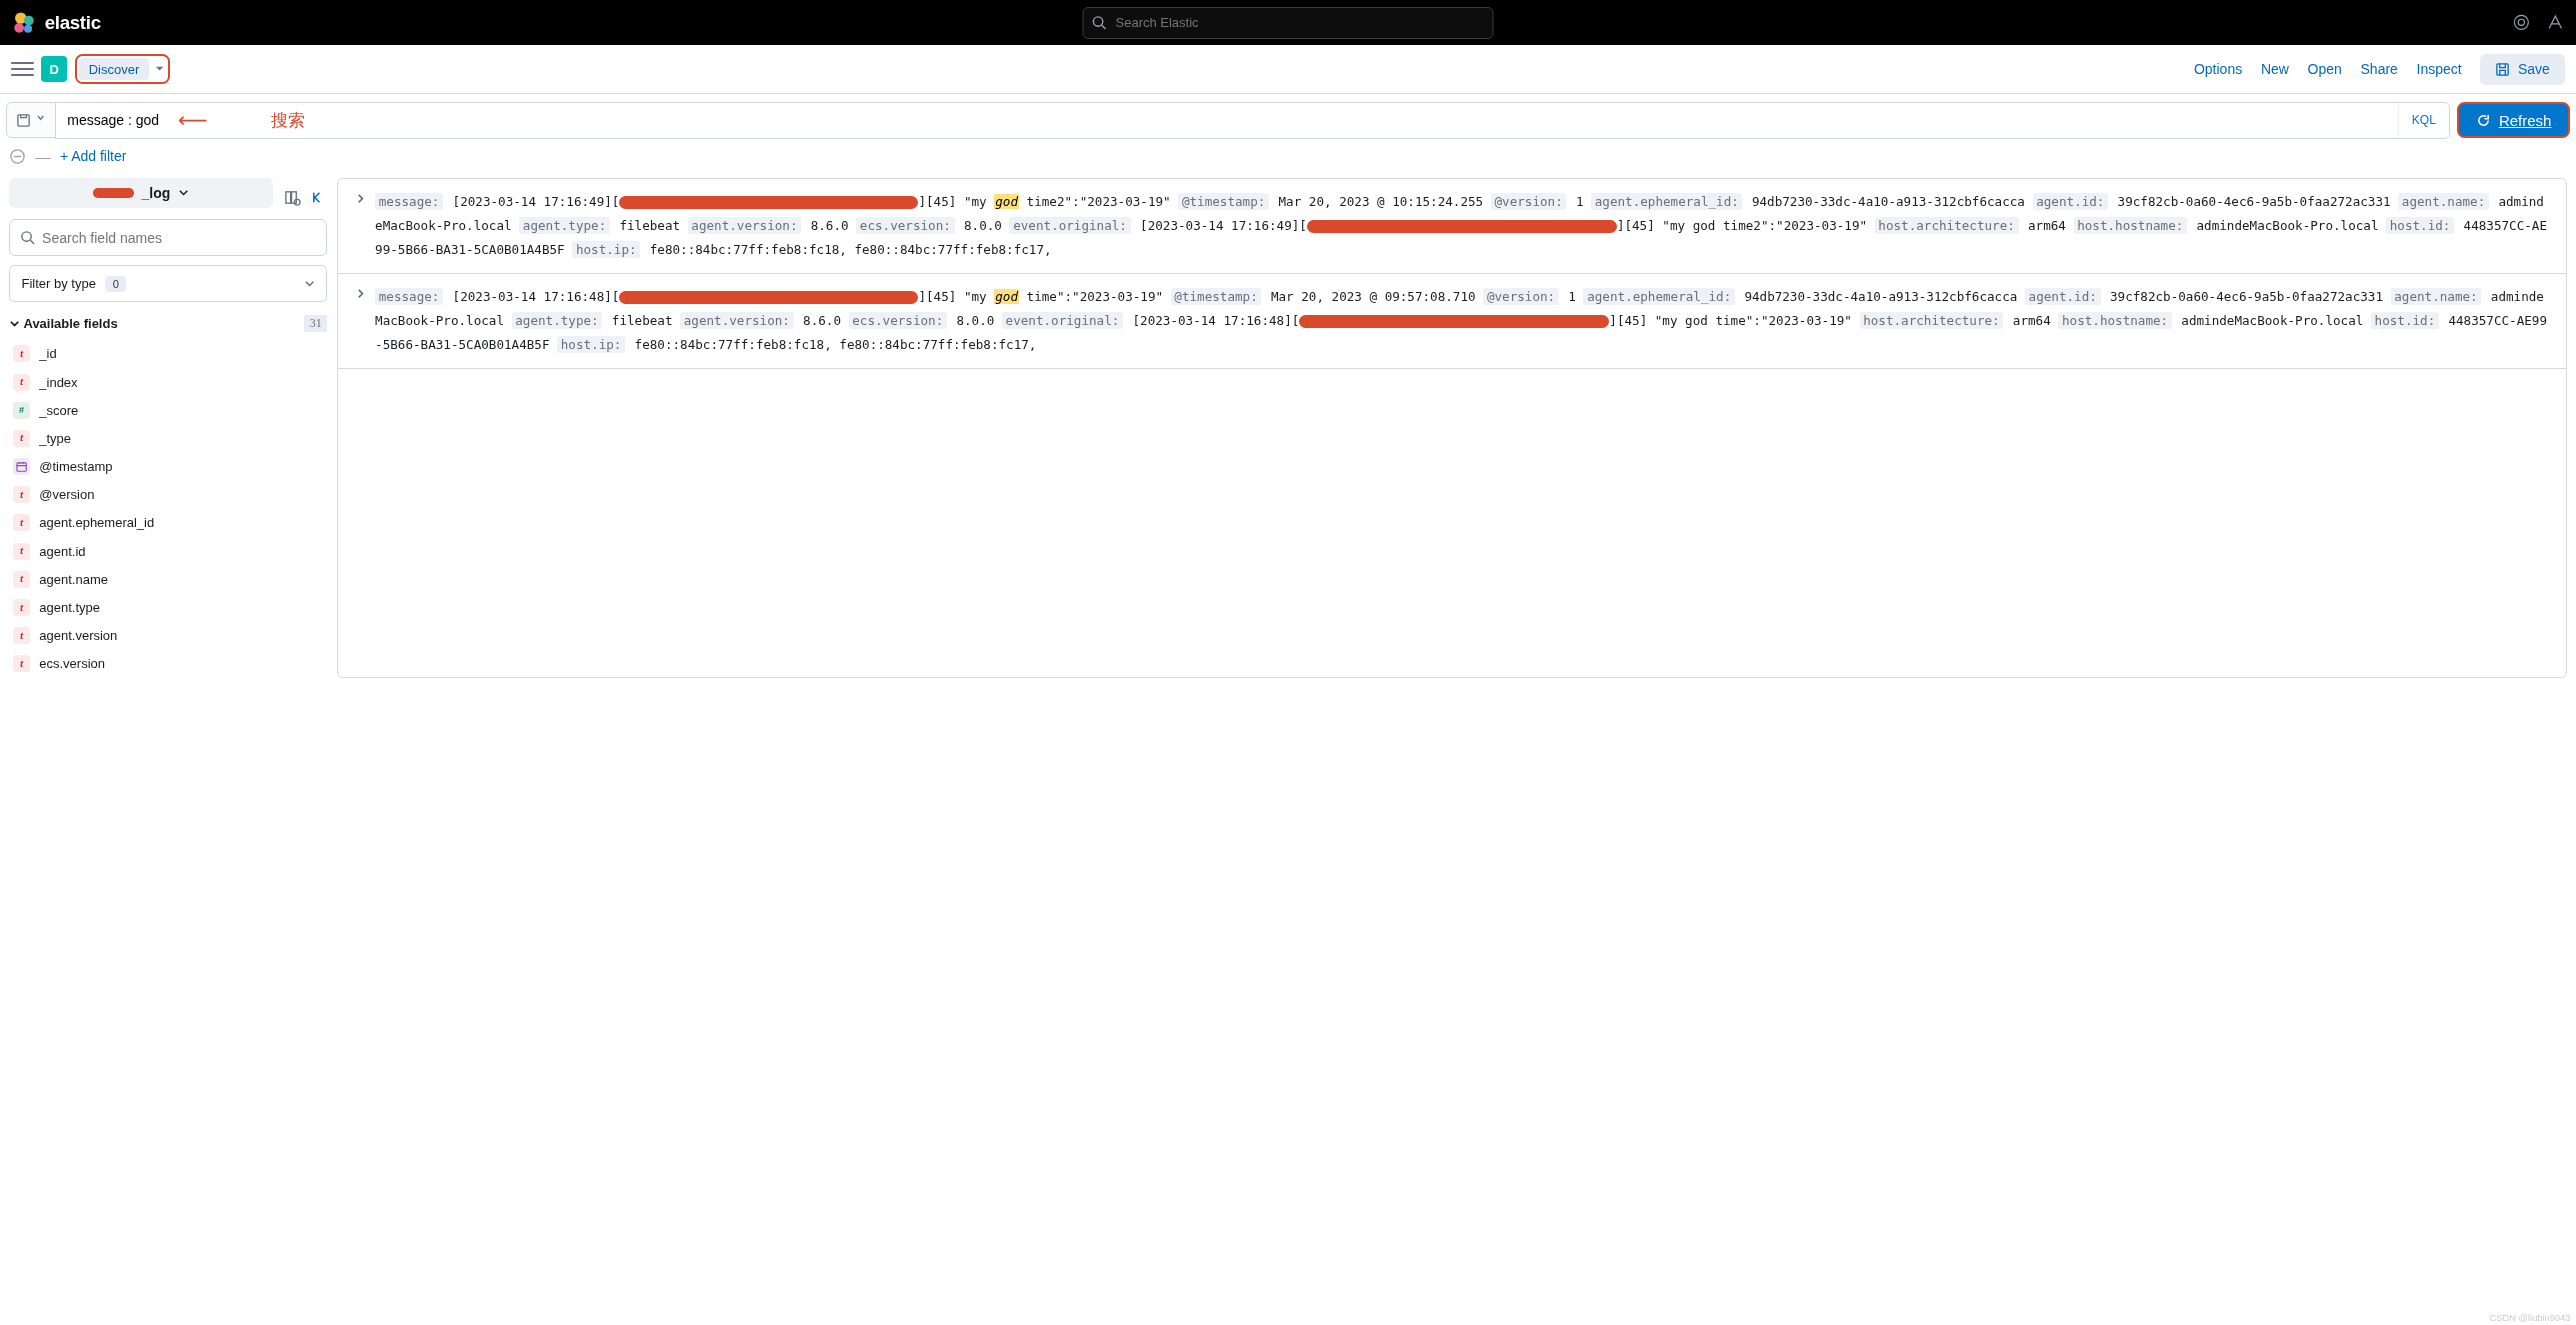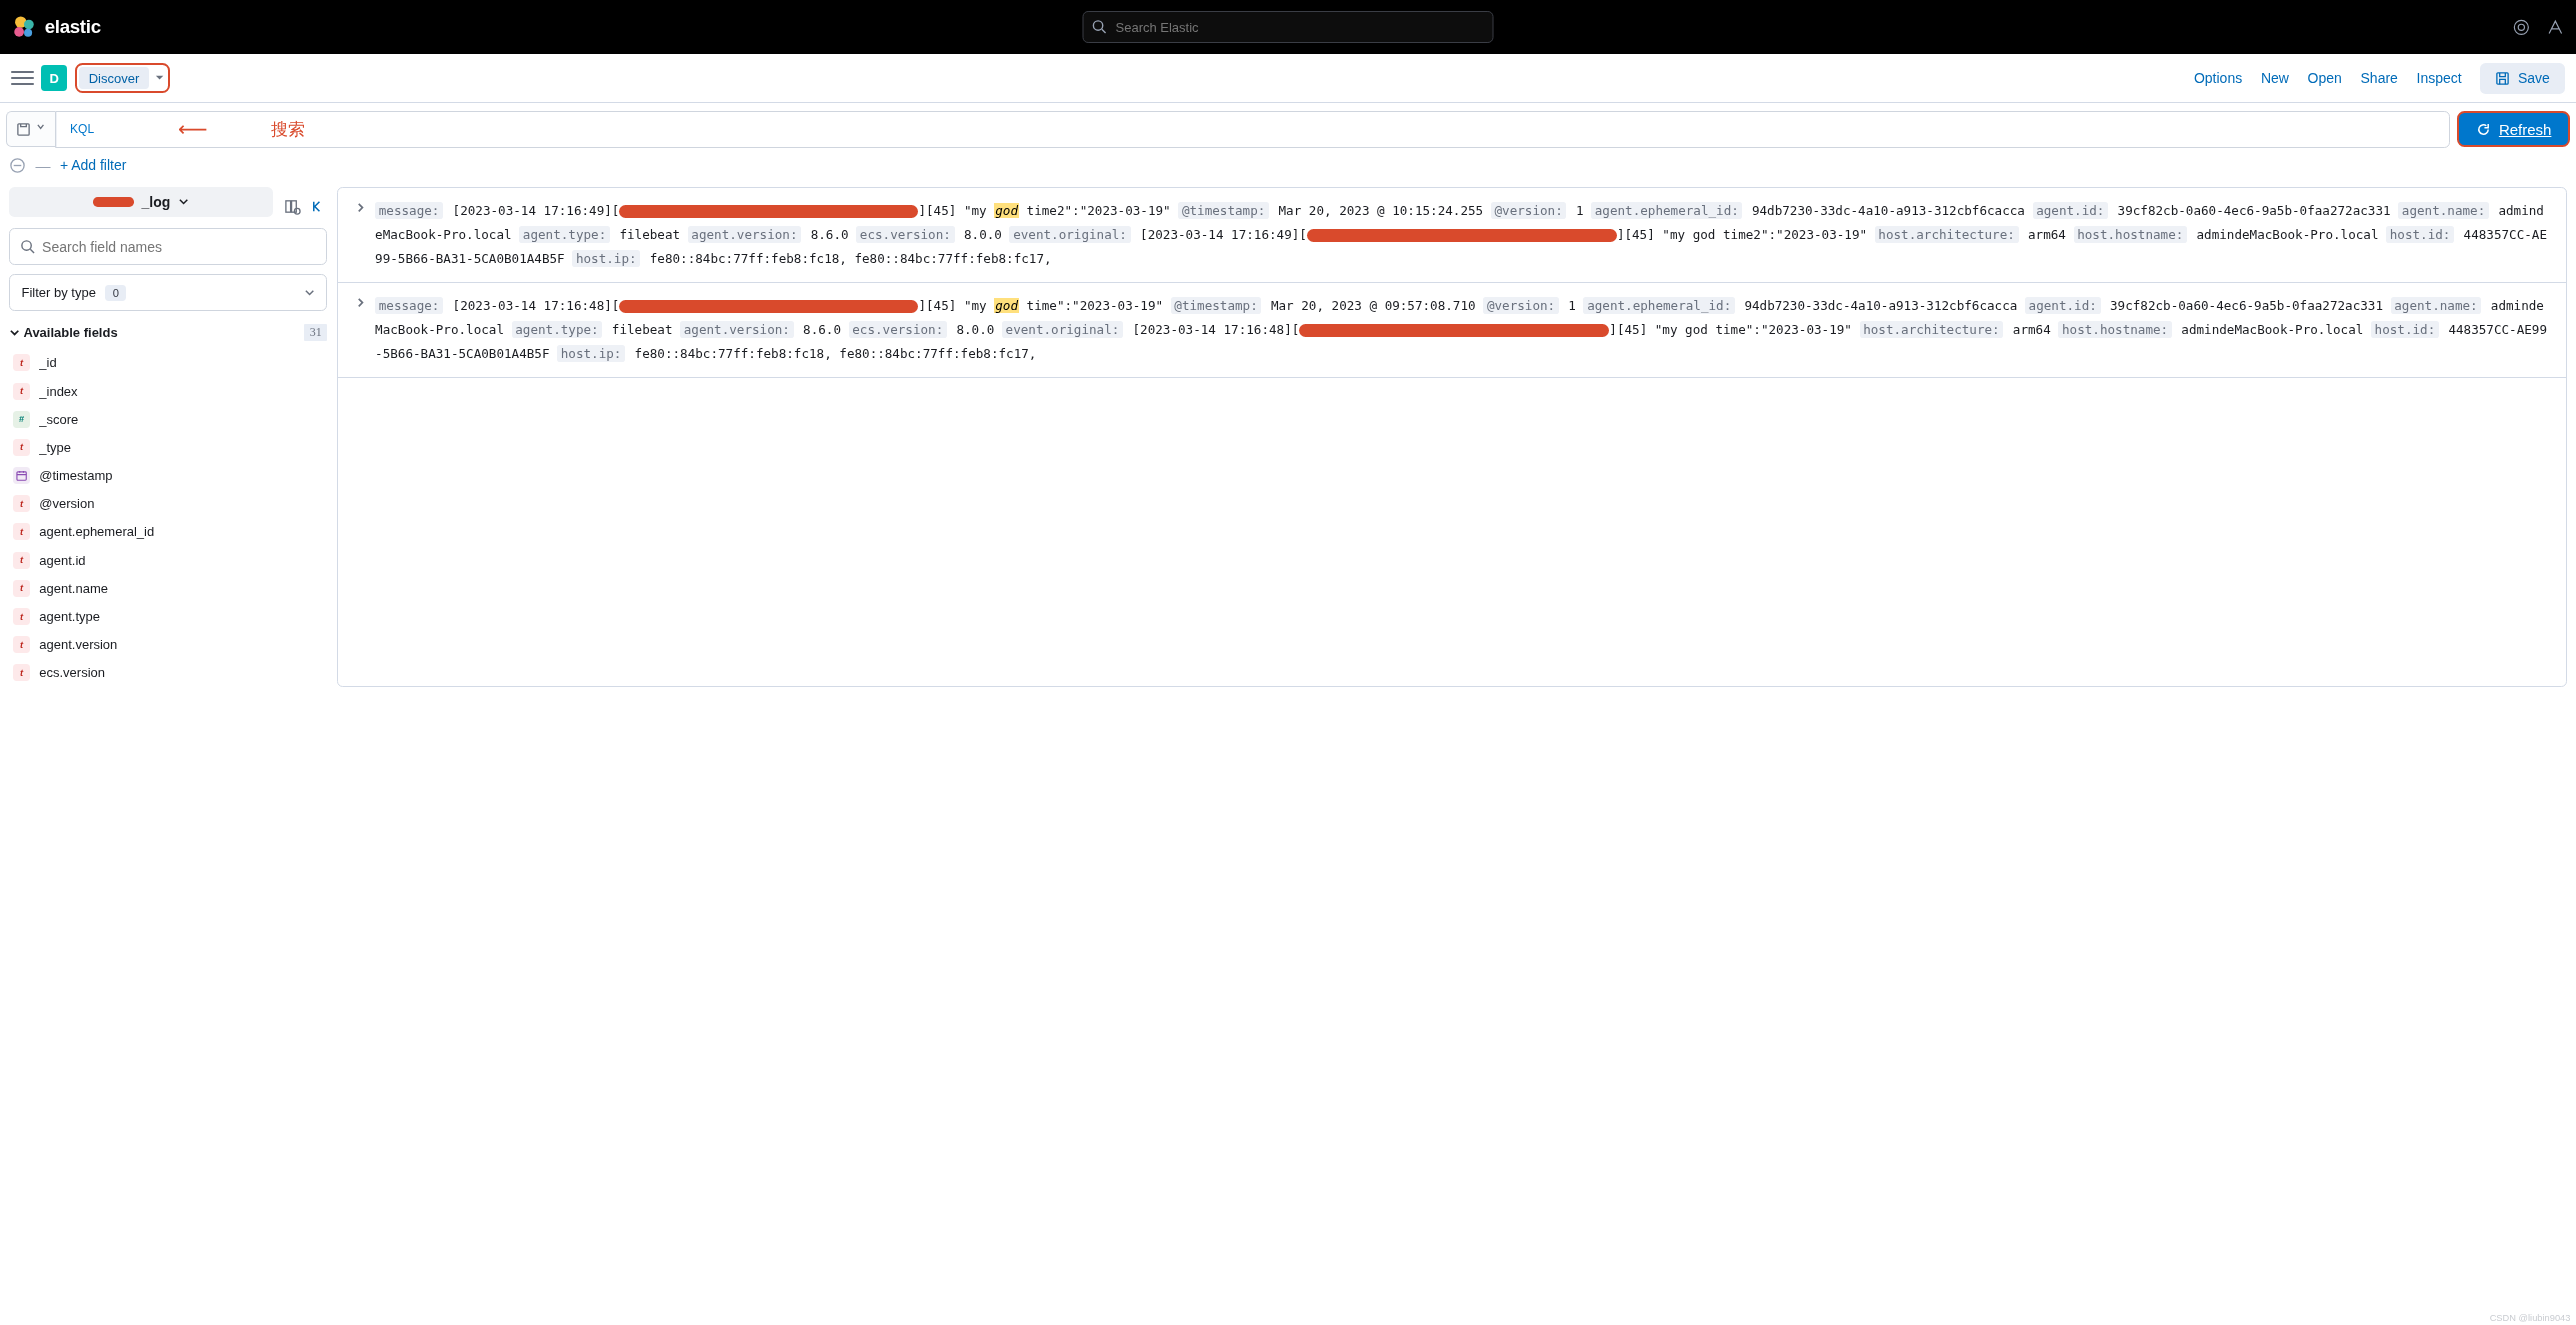--- a/index.html
+++ b/index.html
@@ -1,19 +1,19 @@
 <!DOCTYPE html>
 <html style="font-size:15px"><head>
   <meta charset="utf-8">
   <style>
     * { box-sizing: border-box; margin: 0; padding: 0; }
     body { font-family: -apple-system, BlinkMacSystemFont, "Segoe UI", Helvetica, Arial, sans-serif; font-size: 13px; color: #1a1c21; background: #fff; }
     
     
-    .top-header { background: #000; height: 54px; display: flex; align-items: center; padding: 0 11.2px; position: relative; }
+    .top-header { background: #000; height: 45px; display: flex; align-items: center; padding: 0 11.2px; position: relative; }
     .logo-wrap { display: flex; align-items: center; gap: 7.5px; }
     .logo-svg { width: 26px; height: 26px; }
     .logo-text { color: #fff; font-size: 18.7px; font-weight: 600; letter-spacing: -0.3px; }
     .search-center { position: absolute; left: 50%; transform: translateX(-50%); width: 411px; }
     .search-input-top { width: 100%; height: 32px; background: rgba(255,255,255,0.05); border: 0.9px solid #3a3d45; border-radius: 5.6px; padding: 0 9.3px 0 32px; color: #98a2b3; font-size: 13px; }
     .search-icon-top { position: absolute; left: 9.3px; top: 8.4px; color: #98a2b3; }
     .top-right { margin-left: auto; display: flex; gap: 15px; }
     .top-icon { width: 18.7px; height: 18.7px; color: #98a2b3; }
     
     
@@ -146,20 +146,21 @@
   <div class="query-prefix">
     <svg width="15" height="15" viewBox="0 0 16 16" fill="none" stroke="currentColor" stroke-width="1.4">
         <rect x="2" y="2" width="12" height="12" rx="1"></rect>
         <path d="M5 2 v3 h6 v-3"></path>
       </svg>
     <svg width="9.3" height="9.3" viewBox="0 0 10 10" fill="none" stroke="currentColor" stroke-width="1.4">
         <path d="M2 3 L5 7 L8 3"></path>
       </svg>
   </div>
   <div class="query-input-wrap">
+    <input class="query-input" value="message : god" style="">
     <span class="annot-arrow">⟵</span>
     <span class="annot-text">搜索</span>
     <span class="kql-tag">KQL</span>
   </div>
   <button class="refresh-btn">
     <svg width="15" height="15" viewBox="0 0 16 16" fill="none" stroke="currentColor" stroke-width="1.6">
         <path d="M13 8 a5 5 0 1 1 -2 -4 M13 2 v4 h-4"></path>
       </svg>
     <span>Refresh</span>
   </button>

